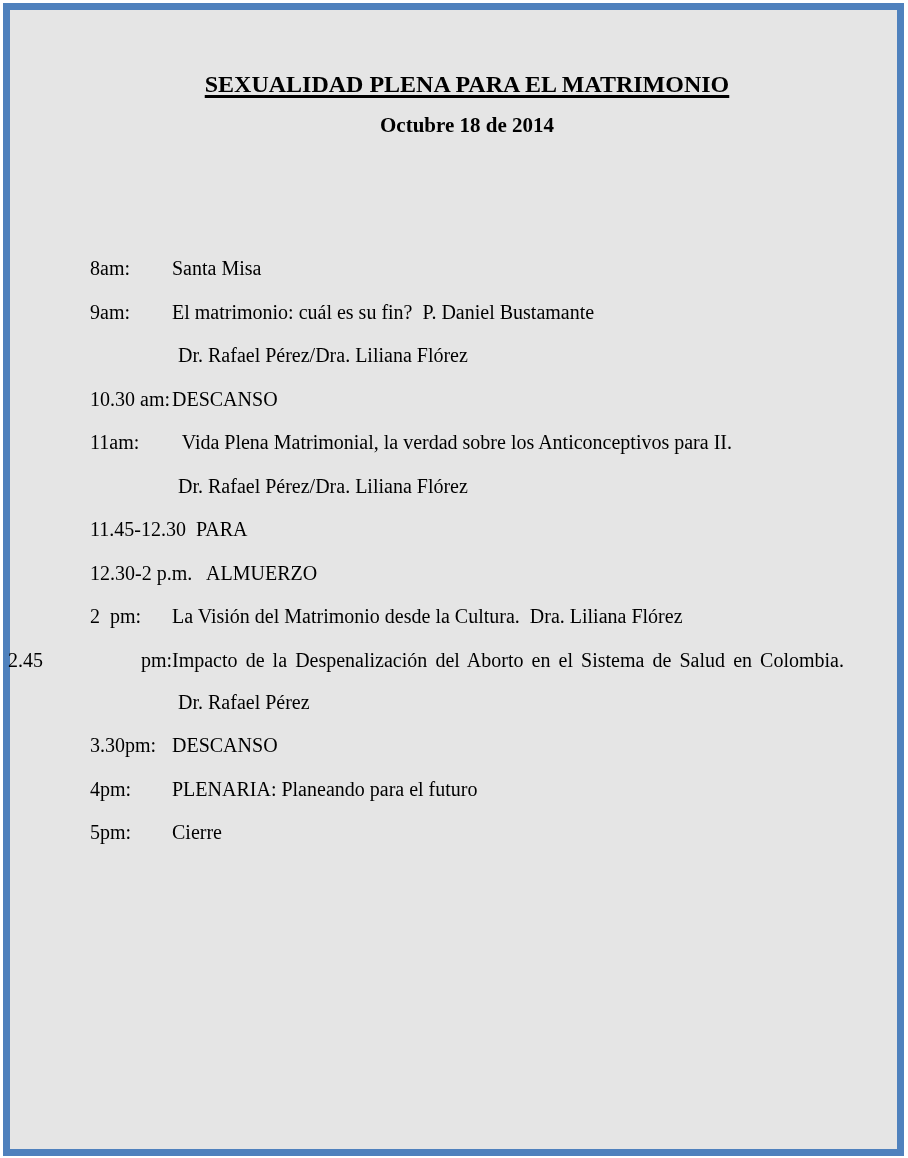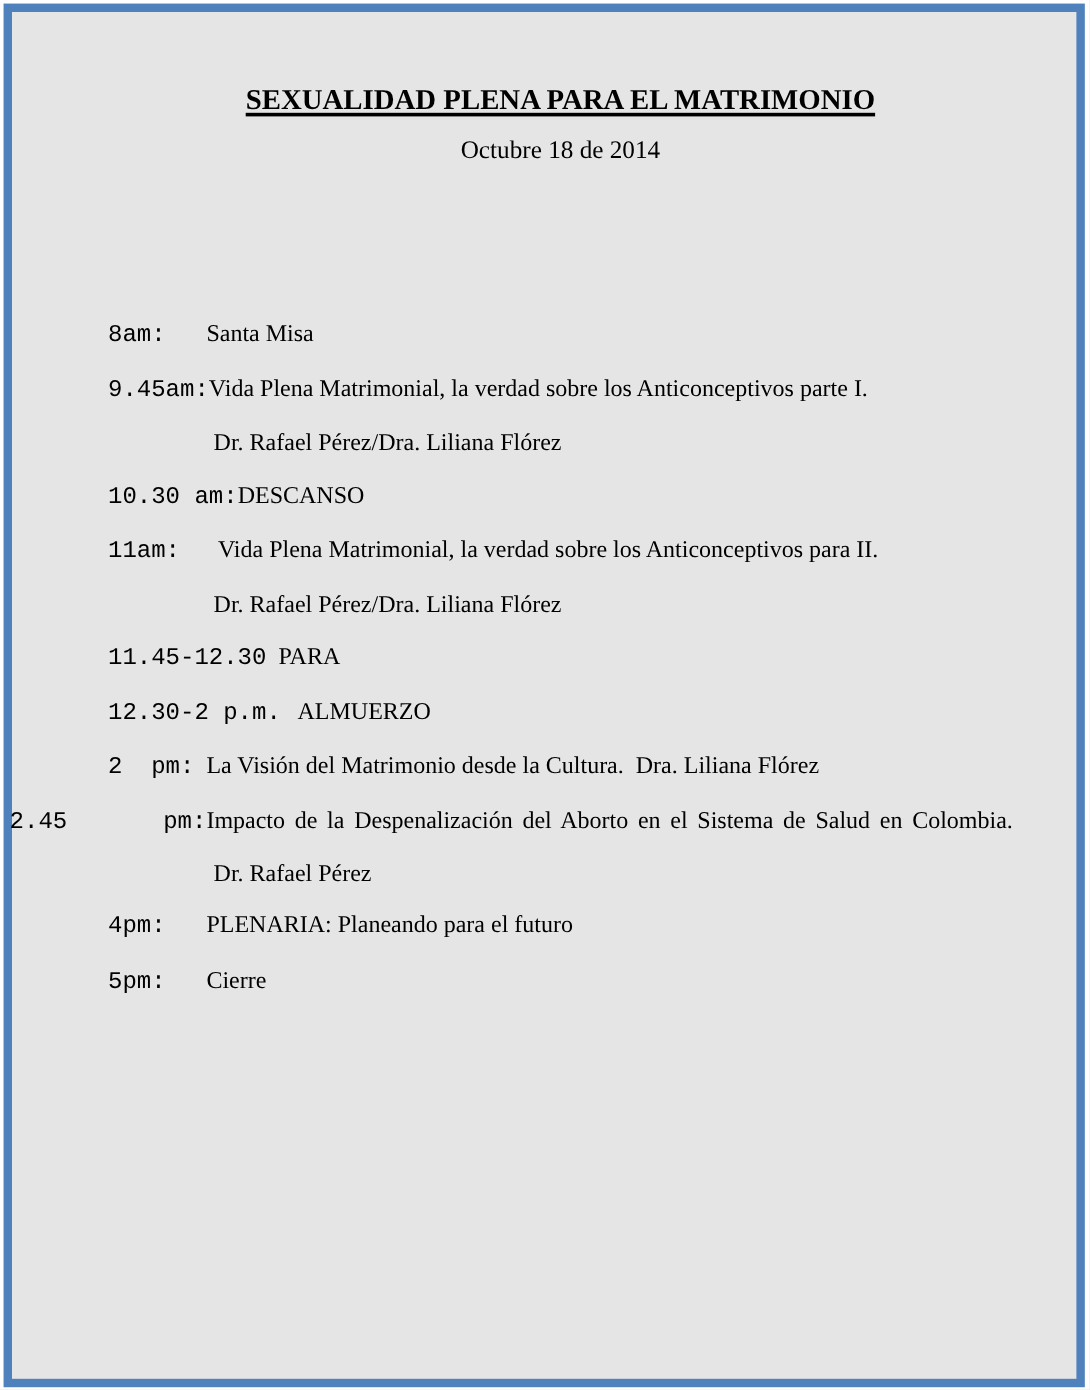--- a/index.html
+++ b/index.html
@@ -34,42 +34,41 @@
     margin: 0 0 11px 0;
   }
   .doc-title .underline {
     text-decoration: underline;
     text-decoration-thickness: 2.5px;
     text-underline-offset: 3px;
   }
   .doc-date {
     font-size: 21px;
     line-height: 30px;
-    font-weight: normal;
+    font-weight: bold;
     text-align: center;
-    margin: 0 0 12px 0;
+    margin: 0 0 2px 0;
   }
   .doc-heading {
     font-size: 22px;
     line-height: 30px;
     font-weight: bold;
     text-align: center;
     margin: 0;
   }
   .spacer { height: 111px; }
   .row {
     font-size: 20px;
     line-height: 30px;
     margin: 0 0 13.5px 0;
   }
   .time {
     display: inline-block;
     min-width: 82px;
     white-space: pre;
-    font-family: Liberation Mono, monospace;
   }
   .desc { white-space: pre-wrap; }
   .speaker { padding-left: 88px; white-space: pre-wrap; }
   .hang {
     padding-left: 82px;
     text-indent: -82px;
     text-align: justify;
     text-align-last: justify;
     margin-bottom: 12px;
   }
@@ -81,28 +80,29 @@
 <div class="page-border">
   <div class="content">
 
     <h1 class="doc-title"><span class="underline">SEXUALIDAD PLENA PARA EL MATRIMONIO</span></h1>
     <p class="doc-date">Octubre 18 de 2014</p>
 
     <div class="spacer"></div>
 
     <div>
       <p class="row"><span class="time">8am:</span><span class="desc">Santa Misa</span></p>
-      <p class="row"><span class="time">9.45am:</span><span class="desc">Vida Plena Matrimonial, la verdad sobre los Anticonceptivos parte I.</span></p>
+      <p class="row"><span class="time">9am:</span><span class="desc">El matrimonio: cuál es su fin?  P. Daniel Bustamante</span></p>
       <p class="row speaker">Dr. Rafael Pérez/Dra. Liliana Flórez</p>
       <p class="row"><span class="time">10.30 am:</span><span class="desc">DESCANSO</span></p>
       <p class="row"><span class="time">11am:</span><span class="desc">  Vida Plena Matrimonial, la verdad sobre los Anticonceptivos para II.</span></p>
       <p class="row speaker">Dr. Rafael Pérez/Dra. Liliana Flórez</p>
       <p class="row"><span class="time">11.45-12.30</span><span class="desc">  PARA</span></p>
       <p class="row"><span class="time">12.30-2 p.m.</span><span class="desc">   ALMUERZO</span></p>
       <p class="row"><span class="time">2  pm:</span><span class="desc">La Visión del Matrimonio desde la Cultura.  Dra. Liliana Flórez</span></p>
       <p class="row hang"><span class="time">2.45 pm:</span><span class="desc">Impacto de la Despenalización del Aborto en el Sistema de Salud en Colombia.</span></p>
       <p class="row speaker">Dr. Rafael Pérez</p>
+      <p class="row"><span class="time">3.30pm:</span><span class="desc">DESCANSO</span></p>
       <p class="row"><span class="time">4pm:</span><span class="desc">PLENARIA: Planeando para el futuro</span></p>
       <p class="row"><span class="time">5pm:</span><span class="desc">Cierre</span></p>
     </div>
 
   </div>
 </div>
 
 </body></html>

